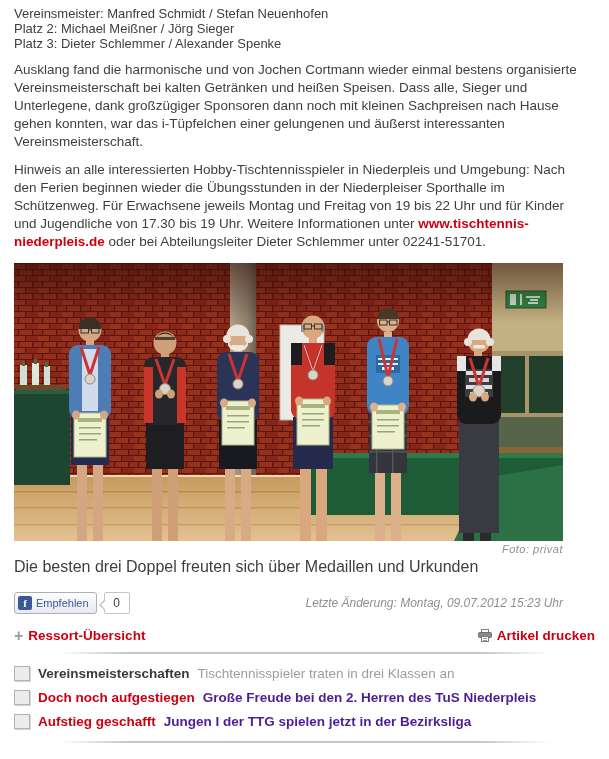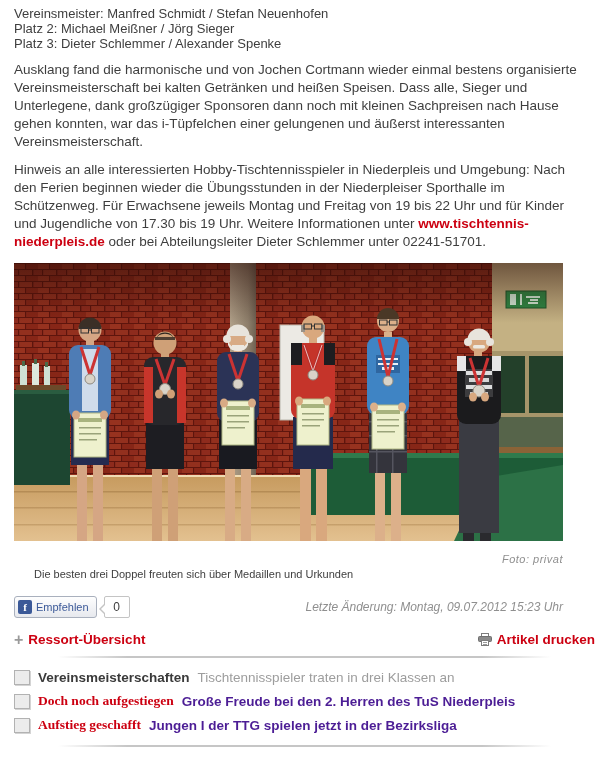--- a/index.html
+++ b/index.html
@@ -15,23 +15,23 @@
 
   .results { font-size:13px; line-height:15px; color:var(--text); }
   .para { font-size:13.5px; line-height:18px; margin-top:10px; max-width:572px; color:var(--text); }
   .para a.red-link { color:var(--accent-red,#cc0011); font-weight:bold; text-decoration:none; }
 
   
   .photo-wrap { margin-top:12px; width:549px; }
   .photo-frame { width:549px; height:278px; display:block; background:#7a1f17; }
   .photo-credit {
     text-align:right; font-style:italic; font-size:11px;
-    color:var(--muted,#8f8f8f); margin-top:12px; letter-spacing:0.5px;
-  }
-  .photo-caption { font-size:11px; color:var(--text); margin-top:3px;margin-left:20px; }
+    color:var(--muted,#8f8f8f); margin-top:2px; letter-spacing:0.5px;
+  }
+  .photo-caption { font-size:16px; color:var(--text); margin-top:3px; }
 
   
   .social-row {
     width:549px; margin-top:16px;
     display:flex; justify-content:space-between; align-items:center;
   }
   .fb-group { display:flex; align-items:center; }
   .fb-button {
     display:inline-flex; align-items:center; gap:4px;
     height:22px; padding:0 7px 0 3px;
@@ -89,21 +89,21 @@
     border:1px solid #b2b2b2; background:#ececec;
     box-shadow:1px 1px 0 #d4d4d4;
     padding:2px 2px;
   }
   .doc-icon .stripes {
     width:100%; height:100%;
     background:repeating-linear-gradient(#8a8a8a 0 1px, #ececec 1px 3px);
   }
   .related-title { font-size:13.5px; font-weight:bold; white-space:nowrap; }
   .related-row.dark .related-title { color:#3a3a3a; }
-  .related-row.red .related-title { color:var(--accent-red,#cc0011);font-family:Liberation Serif, serif; }
+  .related-row.red .related-title { color:var(--accent-red,#cc0011); }
   .related-sub { font-size:13.5px; white-space:nowrap; }
   .related-row.dark .related-sub { color:#9d9d9d; }
   .related-row.red .related-sub { color:#4c1d95;font-weight:bold; }
 
   .divider.bottom { margin-top:8px; }
 </style>
 </head>
 <body>
 
 <div class="content">

